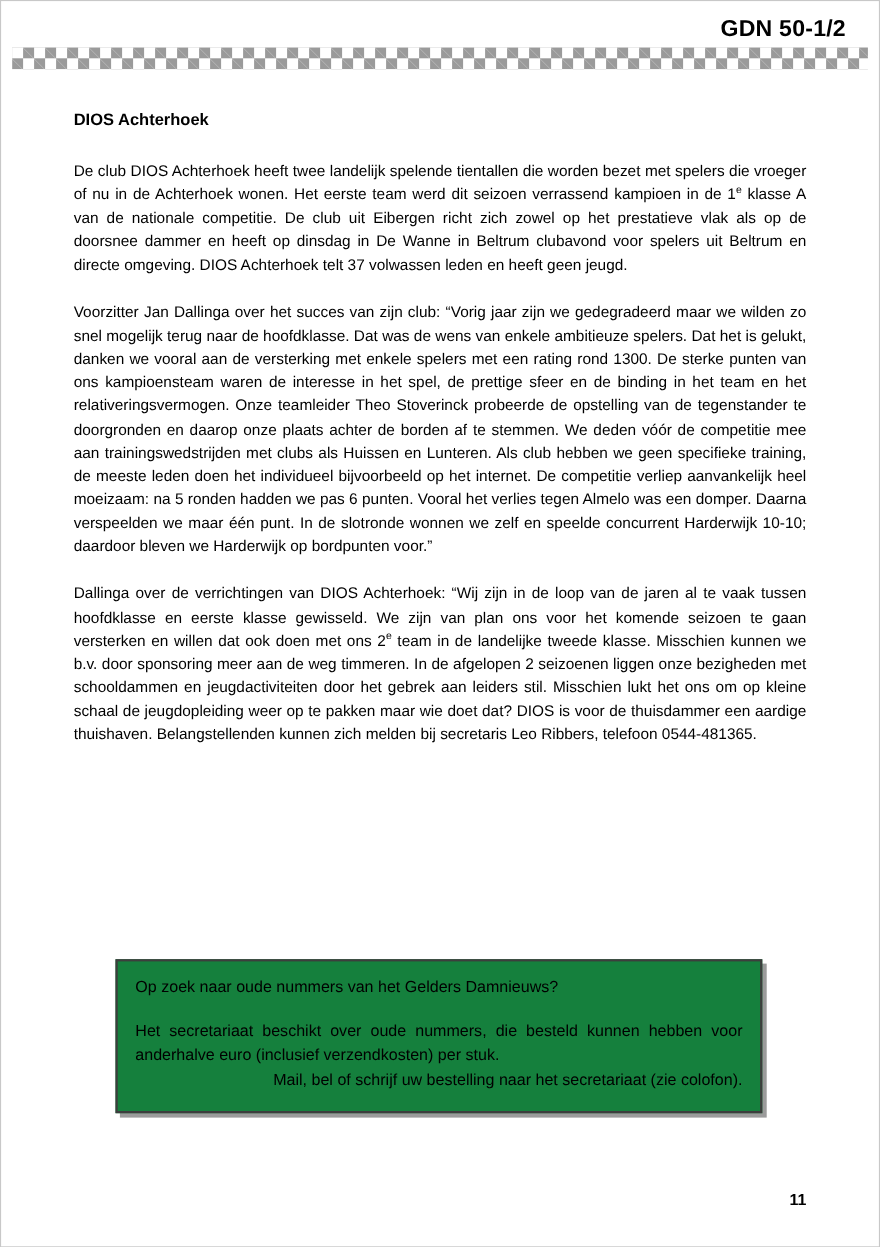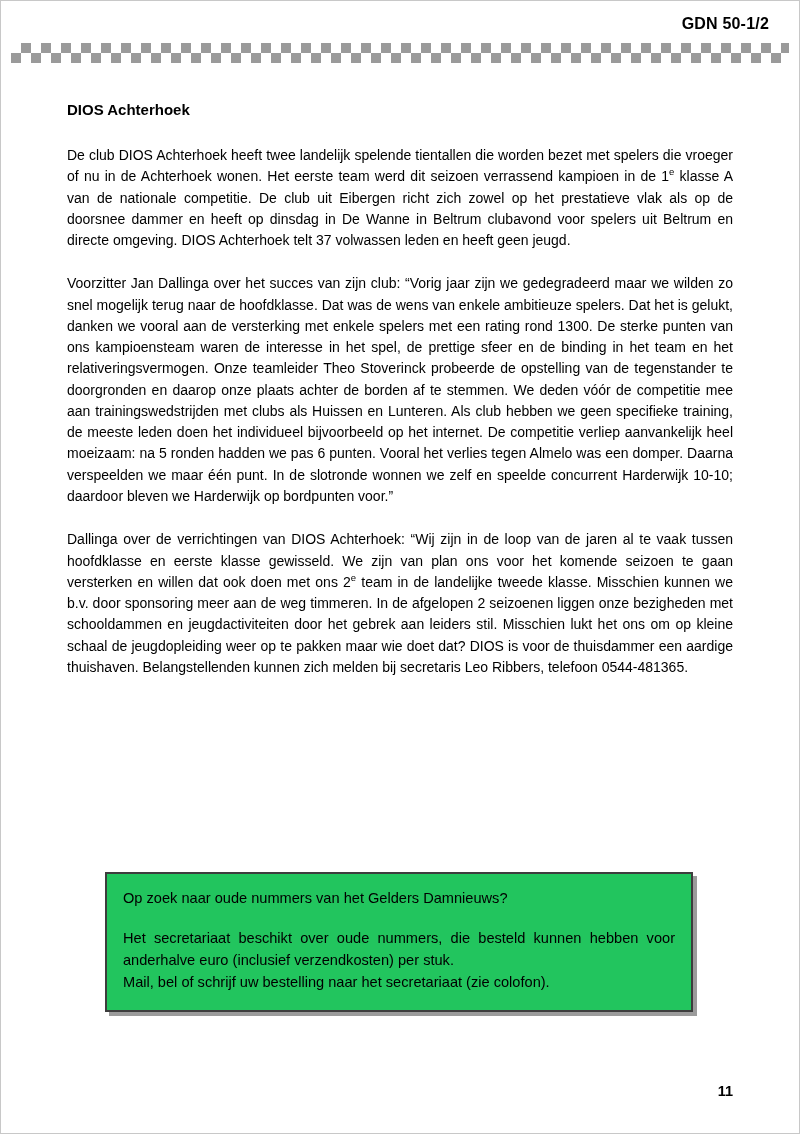--- a/index.html
+++ b/index.html
@@ -28,21 +28,21 @@
     position: absolute;
     top: 0;
     left: 0;
     right: 0;
     height: 66px;
   }
   .header-title {
     position: absolute;
     right: 30px;
     top: 14px;
-    font-size: 16px;
+    font-size: 21px;
     font-weight: bold;
     letter-spacing: 0.2px;
   }
   .checker-bar {
     position: absolute;
     left: 10px;
     right: 10px;
     top: 42px;
     height: 20px;
     background-color: #ffffff;
@@ -83,35 +83,35 @@
   }
   
   .callout {
     position: absolute;
     left: 104px;
     top: 871px;
     width: 588px;
     box-sizing: border-box;
     border: 2px solid #3d3d3d;
     box-shadow: 4px 4px 0 #9b9b9b;
-    background: #22c55e;
+    background: #15803d;
     padding: 14px 16px 16px 16px;
   }
   .callout p {
     font-size: 14.6px;
     line-height: 1.5;
     margin: 0;
     text-align: justify;
   }
   .callout p.q {
     margin-bottom: 18px;
     text-align: left;
   }
   .callout p.last {
-    text-align: left;
+    text-align: right;
   }
   
   .page-number {
     position: absolute;
     right: 66px;
     bottom: 34px;
     font-size: 14.5px;
     font-weight: bold;
     text-align: right;
   }

